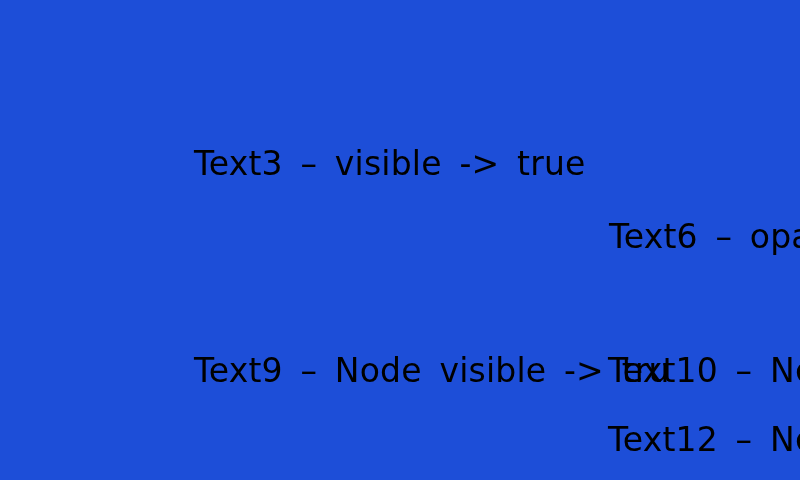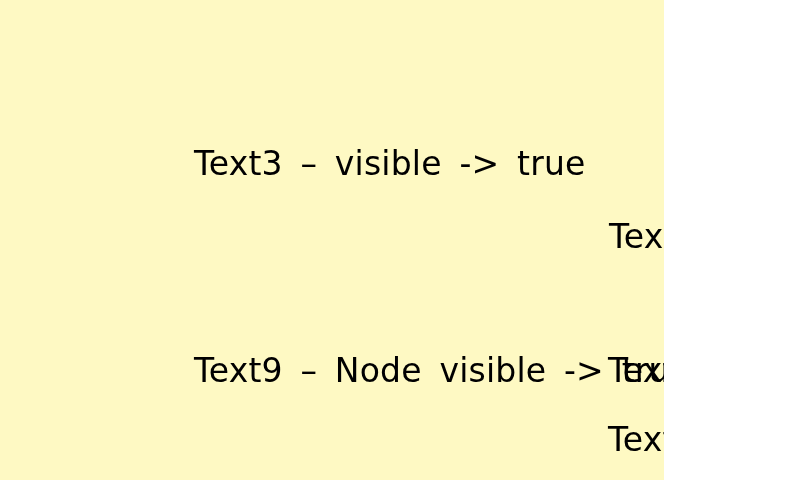--- a/index.html
+++ b/index.html
@@ -3,23 +3,23 @@
 <meta charset="utf-8">
 <title>Text overlay labels</title>
 <style>
   html, body {
     margin: 0;
     padding: 0;
     background: #ffffff;
   }
   #canvas {
     position: relative;
-    width: 664px;
+    width: 800px;
     height: 480px;
-    background: #fef9c3;
+    background: #1d4ed8;
     overflow: hidden;
     font-family: "DejaVu Sans", sans-serif;
     color: #000000;
     -webkit-font-smoothing: antialiased;
   }
   .text-row {
     position: absolute;
     white-space: nowrap;
     font-size: 33px;
     line-height: 1;

